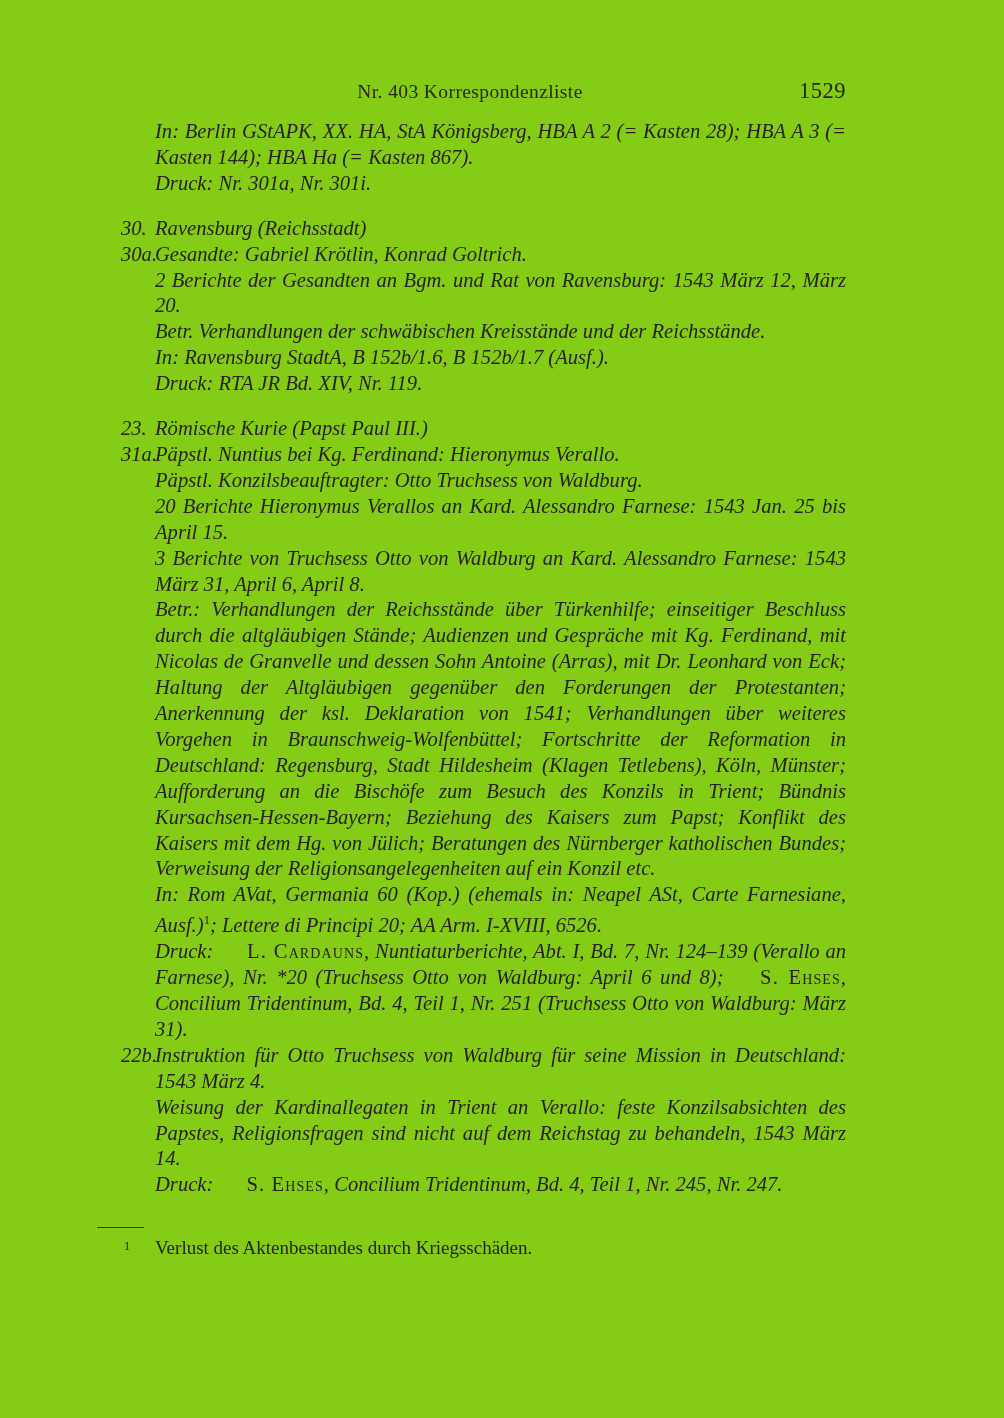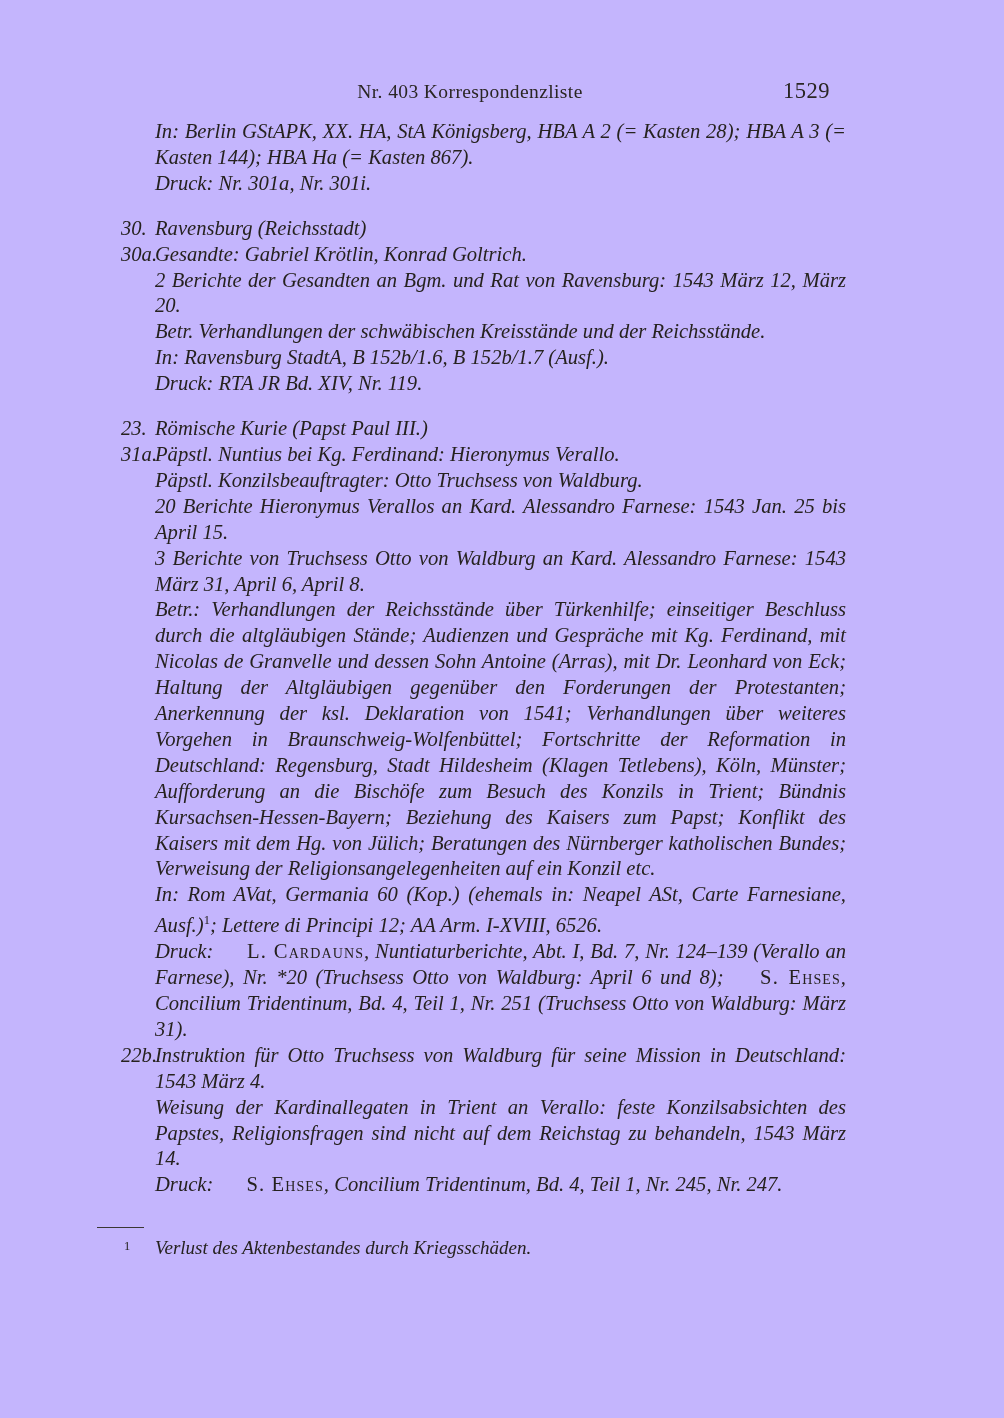--- a/index.html
+++ b/index.html
@@ -1,33 +1,33 @@
 <!DOCTYPE html>
 <html lang="de"><head>
 <meta charset="utf-8">
 <style>
   * { margin:0; padding:0; box-sizing:border-box; }
   html,body { background:#e9e9e7; }
   .page {
     position:relative;
     width:1004px; height:1418px;
-    background:#c4b5fd;
+    background:#84cc16;
     font-family:"Liberation Serif","DejaVu Serif",serif;
     color:#26221f;
     overflow:hidden;
     margin:0 auto;
   }
   
   .running-header { position:absolute; top:78px; left:0; width:100%; height:30px; font-style:normal; }
   .running-title {
     position:absolute; left:470px; top:3px; transform:translateX(-50%);
     font-size:19.5px; letter-spacing:0.4px; white-space:nowrap; color:#2a2623;
   }
   .page-number {
-    position:absolute; right:174px; top:0; font-size:22.5px; letter-spacing:0.5px; color:#2a2623;
+    position:absolute; right:158px; top:0; font-size:22.5px; letter-spacing:0.5px; color:#2a2623;
   }
   
   .body {
     position:absolute; left:97px; top:119px; width:749px;
     font-style:italic; font-size:20.6px; line-height:25.9px;
     text-align:justify;
     hyphens:auto; -webkit-hyphens:auto;
   }
   .group { margin-top:19px; }
   .group:first-child { margin-top:0; }
@@ -46,21 +46,21 @@
     border-top:1.5px solid #3b3733;
   }
   .footnote {
     position:absolute; left:97px; top:1236px; width:749px;
     font-size:19px; line-height:24px;
   }
   .fn-marker {
     position:absolute; left:27px; top:-2px;
     font-style:normal; font-size:12.5px; color:#26221f;
   }
-  .fn-text { display:block; margin-left:58px; font-style:italic; }
+  .fn-text { display:block; margin-left:58px; }
 </style>
 </head>
 <body>
 
 <div class="page">
 
   <div class="running-header">
     <span class="running-title">Nr. 403 Korrespondenzliste</span>
     <span class="page-number">1529</span>
   </div>
@@ -111,21 +111,21 @@
         <div class="para">
           <div class="ptext"><span class="run">20 Berichte Hieronymus Verallos an Kard. Alessandro Farnese: 1543 Jan. 25 bis April 15.</span></div>
         </div>
         <div class="para">
           <div class="ptext"><span class="run">3 Berichte von Truchsess Otto von Waldburg an Kard. Alessandro Farnese: 1543 März 31, April 6, April 8.</span></div>
         </div>
         <div class="para">
           <div class="ptext"><span class="run">Betr.: Verhandlungen der Reichsstände über Türkenhilfe; einseitiger Beschluss durch die altgläubigen Stände; Audienzen und Gespräche mit Kg. Ferdinand, mit Nicolas de Granvelle und dessen Sohn Antoine (Arras), mit Dr. Leonhard von Eck; Haltung der Altgläubigen gegenüber den Forderungen der Protestanten; Anerkennung der ksl. Deklaration von 1541; Verhandlungen über weiteres Vorgehen in Braunschweig-Wolfenbüttel; Fortschritte der Reformation in Deutschland: Regensburg, Stadt Hildesheim (Klagen Tetlebens), Köln, Münster; Aufforderung an die Bischöfe zum Besuch des Konzils in Trient; Bündnis Kursachsen-Hessen-Bayern; Beziehung des Kaisers zum Papst; Konflikt des Kaisers mit dem Hg. von Jülich; Beratungen des Nürnberger katholischen Bundes; Verweisung der Religionsangelegenheiten auf ein Konzil etc.</span></div>
         </div>
         <div class="para">
-          <div class="ptext"><span class="run">In: Rom AVat, Germania 60 (Kop.) (ehemals in: Neapel ASt, Carte Farnesiane, Ausf.)</span><span class="run sup">1</span><span class="run">; Lettere di Principi 12; AA Arm. I-XVIII, 6526.</span></div>
+          <div class="ptext"><span class="run">In: Rom AVat, Germania 60 (Kop.) (ehemals in: Neapel ASt, Carte Farnesiane, Ausf.)</span><span class="run sup">1</span><span class="run">; Lettere di Principi 20; AA Arm. I-XVIII, 6526.</span></div>
         </div>
         <div class="para">
           <div class="ptext"><span class="run">Druck: </span><span class="run smallcaps">L. Cardauns</span><span class="run">, Nuntiaturberichte, Abt. I, Bd. 7, Nr. 124–139 (Verallo an Farnese), Nr. *20 (Truchsess Otto von Waldburg: April 6 und 8); </span><span class="run smallcaps">S. Ehses</span><span class="run">, Concilium Tridentinum, Bd. 4, Teil 1, Nr. 251 (Truchsess Otto von Waldburg: März 31).</span></div>
         </div>
         <div class="para">
           <span class="num">22b.</span>
           <div class="ptext"><span class="run">Instruktion für Otto Truchsess von Waldburg für seine Mission in Deutschland: 1543 März 4.</span></div>
         </div>
         <div class="para">
           <div class="ptext"><span class="run">Weisung der Kardinallegaten in Trient an Verallo: feste Konzilsabsichten des Papstes, Religionsfragen sind nicht auf dem Reichstag zu behandeln, 1543 März 14.</span></div>

